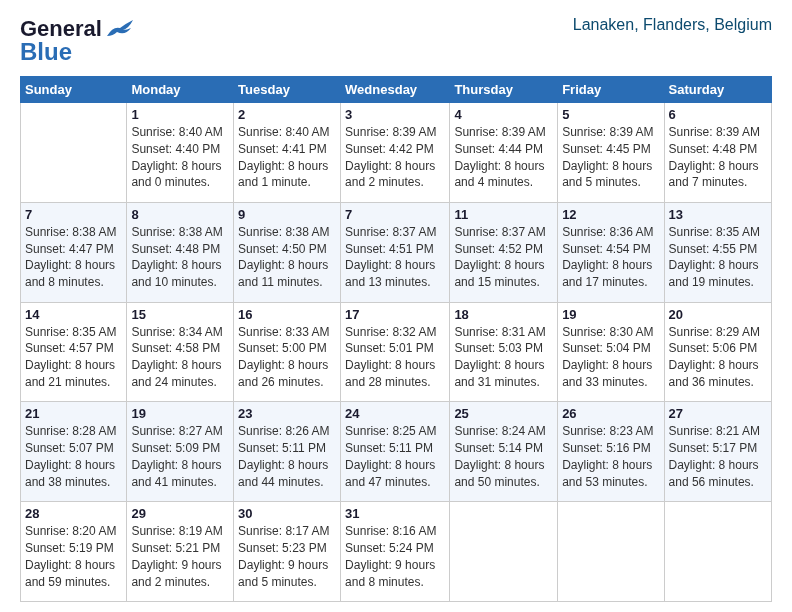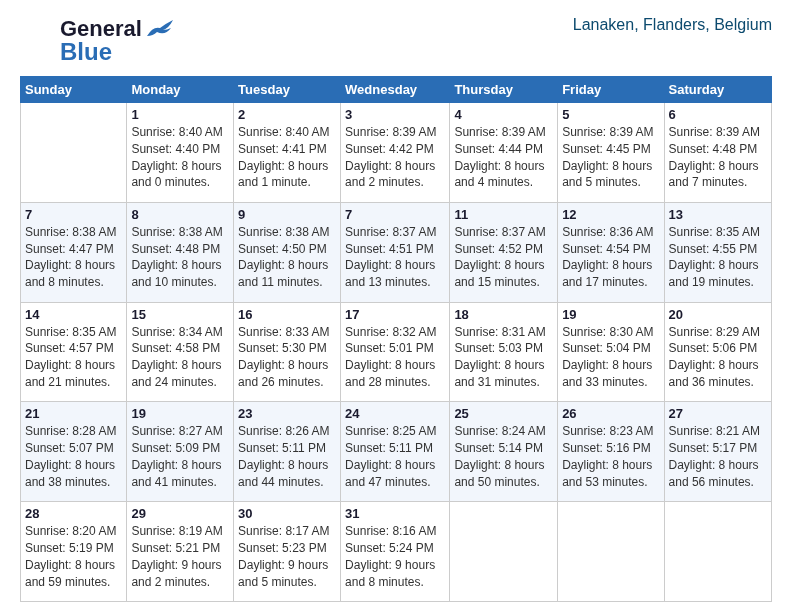--- a/index.html
+++ b/index.html
@@ -20,21 +20,20 @@
     .header {
       display: flex;
       justify-content: space-between;
       align-items: flex-start;
       margin-bottom: 10px;
     }
     .logo {
       display: flex;
       flex-direction: column;
       align-items: flex-start;
-      margin-left: 40px;
     }
     .title-block {
       text-align: right;
     }
     .main-title {
       font-size: 32px;
       font-weight: bold;
       color: #1a1a2e;
     }
     .subtitle {
@@ -258,21 +257,21 @@
               <div>Sunrise: 8:34 AM</div>
               <div>Sunset: 4:58 PM</div>
               <div>Daylight: 8 hours</div>
               <div>and 24 minutes.</div>
             </div>
           </td>
           <td>
             <span class="day-num">16</span>
             <div class="day-info">
               <div>Sunrise: 8:33 AM</div>
-              <div>Sunset: 5:30 PM</div>
+              <div>Sunset: 5:00 PM</div>
               <div>Daylight: 8 hours</div>
               <div>and 26 minutes.</div>
             </div>
           </td>
           <td>
             <span class="day-num">17</span>
             <div class="day-info">
               <div>Sunrise: 8:32 AM</div>
               <div>Sunset: 5:01 PM</div>
               <div>Daylight: 8 hours</div>

